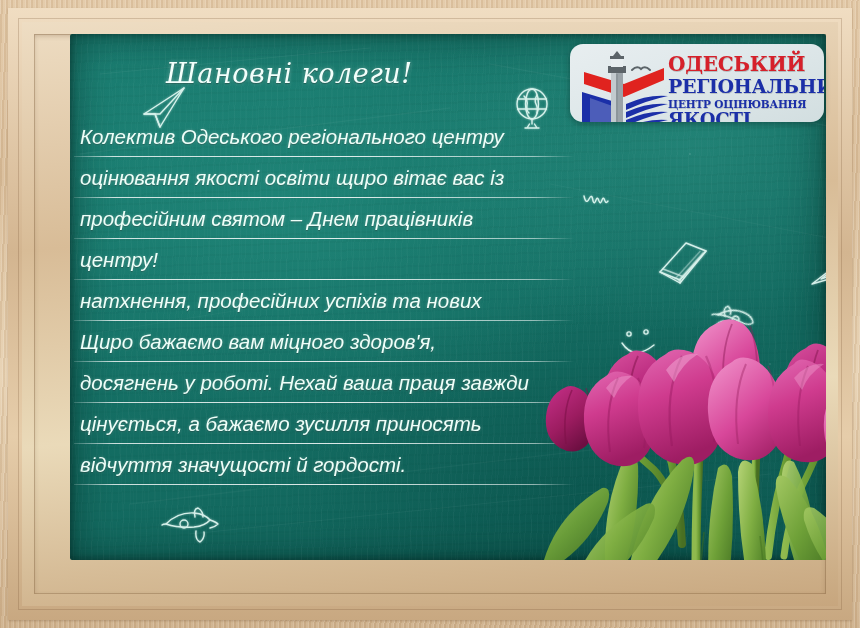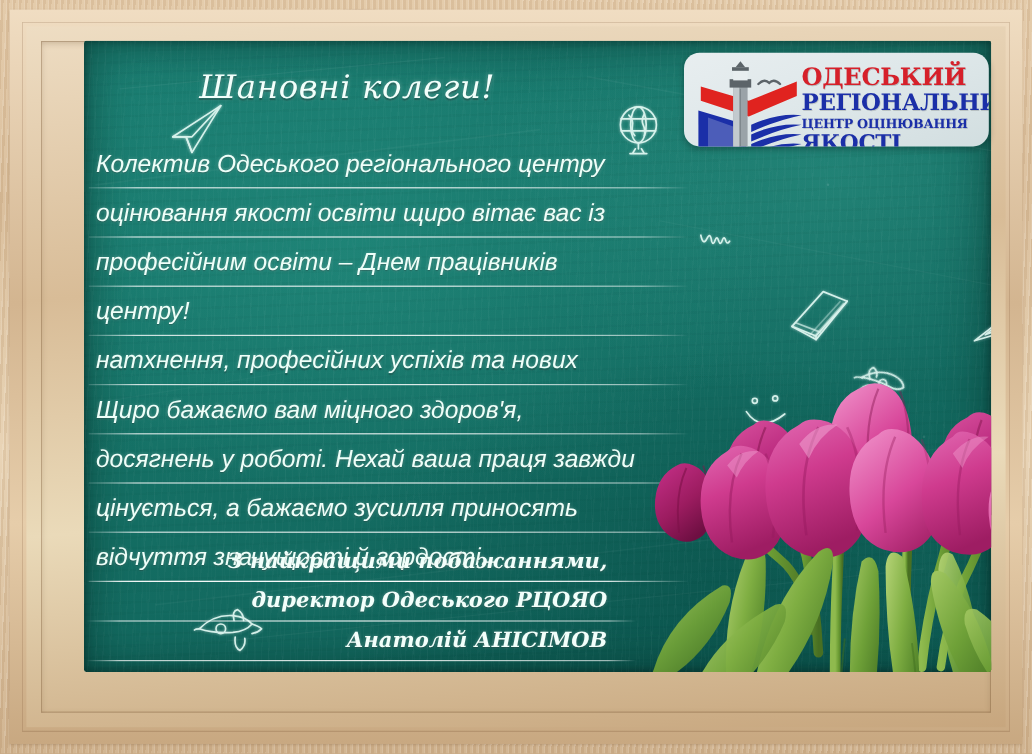--- a/index.html
+++ b/index.html
@@ -269,34 +269,29 @@
       </g>
     </svg>
 
     <div id="board-content">
 
       <div id="greeting-title">Шановні колеги!</div>
 
       <div id="message-body">
         <div class="msg-line">Колектив Одеського регіонального центру</div>
         <div class="msg-line">оцінювання якості освіти щиро вітає вас із</div>
-        <div class="msg-line">професійним освіти – Днем працівників</div>
+        <div class="msg-line">професійним святом – Днем працівників</div>
         <div class="msg-line">центру!</div>
         <div class="msg-line">натхнення, професійних успіхів та нових</div>
         <div class="msg-line">Щиро бажаємо вам міцного здоров'я,</div>
         <div class="msg-line">досягнень у роботі. Нехай ваша праця завжди</div>
         <div class="msg-line">цінується, а бажаємо зусилля  приносять</div>
         <div class="msg-line">відчуття значущості й гордості.</div>
       </div>
 
-      <div id="signature-block">
-        <div class="sig-line">З найкращими побажаннями,</div>
-        <div class="sig-line">директор Одеського РЦОЯО</div>
-        <div class="sig-line">Анатолій АНІСІМОВ</div>
-      </div>
 
       <div class="doodle" id="doodle-paper-plane">
         <svg width="46" height="44" viewBox="0 0 46 44">
           <path d="M2 28 L42 2 L18 41 L13 28 Z"></path>
           <path d="M2 28 L18 28 L42 2"></path>
           <path d="M13 28 L18 41"></path>
         </svg>
       </div>
 
       <div class="doodle" id="doodle-globe">

